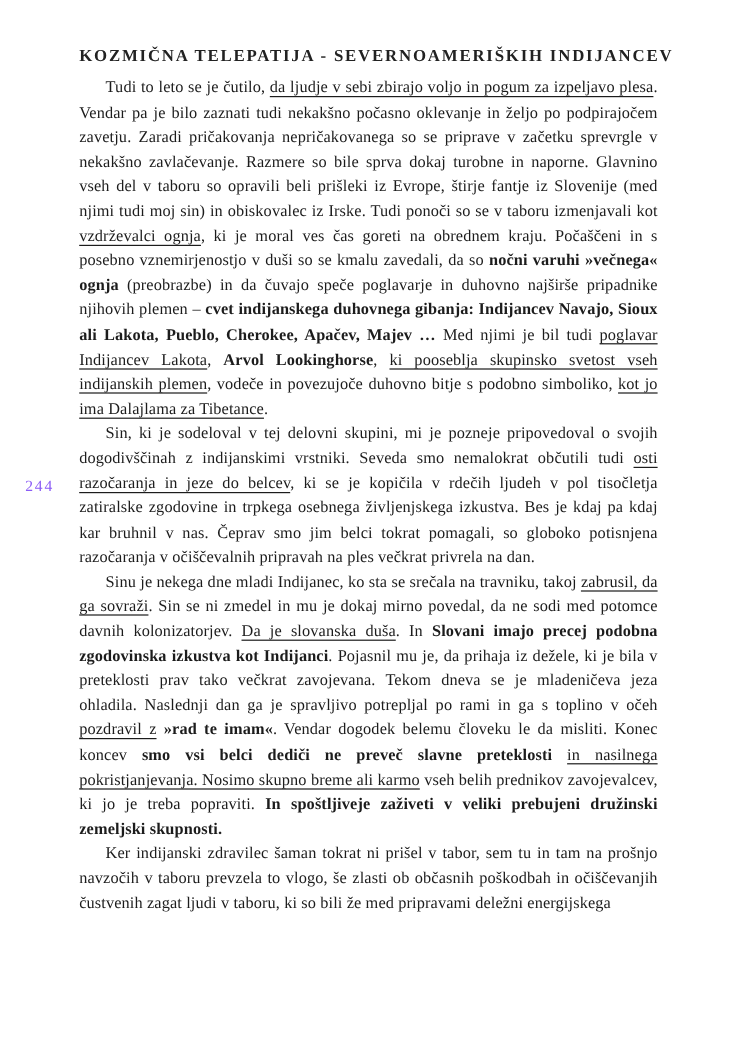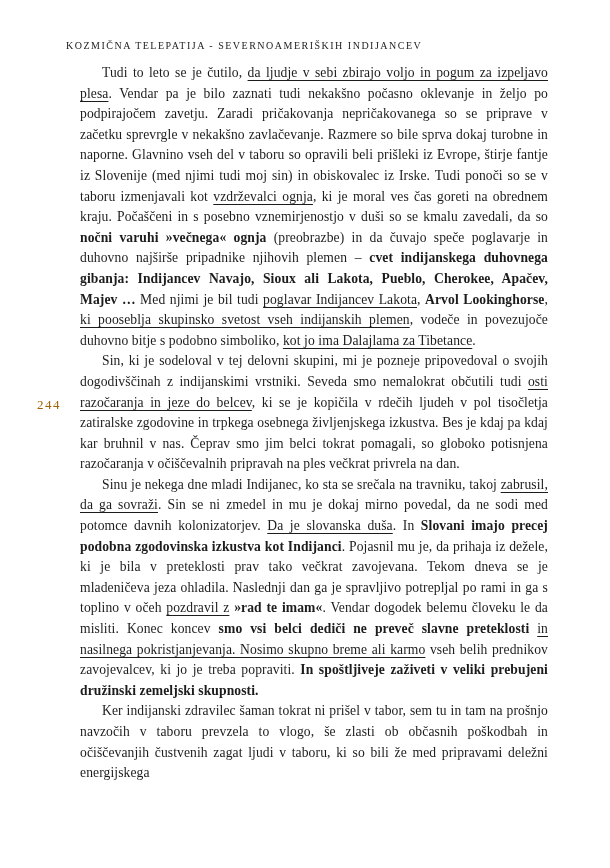--- a/index.html
+++ b/index.html
@@ -14,50 +14,49 @@
     margin: 0 auto;
     background: #ffffff;
     color: #1c1c1c;
     font-family: "Liberation Serif", "DejaVu Serif", serif;
     overflow: hidden;
   }
   .running-header {
     position: absolute;
     top: 40px;
     left: 66px;
-    font-size: 10px;
-    font-weight: normal;
+    font-size: 14px;
+    font-weight: bold;
     letter-spacing: 1.5px;
     color: #222222;
   }
   .page-number {
     position: absolute;
     top: 397px;
-    left: 37px;
+    left: 21px;
     font-size: 13px;
     letter-spacing: 1.5px;
-    color: #a16207;
+    color: #8b5cf6;
   }
   .body-text {
     position: absolute;
     top: 63px;
     left: 66px;
     width: 482px;
     font-size: 13.6px;
     line-height: 20.6px;
     text-align: justify;
     letter-spacing: 0.1px;
   }
   .body-text p {
     margin: 0;
     padding: 0;
   }
   .body-text p.indent {
     text-indent: 22px;
-    margin-left: 14px;
   }
   .seg-b { font-weight: bold; }
   .seg-u {
     text-decoration: underline;
     text-underline-offset: 2.5px;
     text-decoration-thickness: 0.9px;
   }
 </style>
 </head>
 <body>

